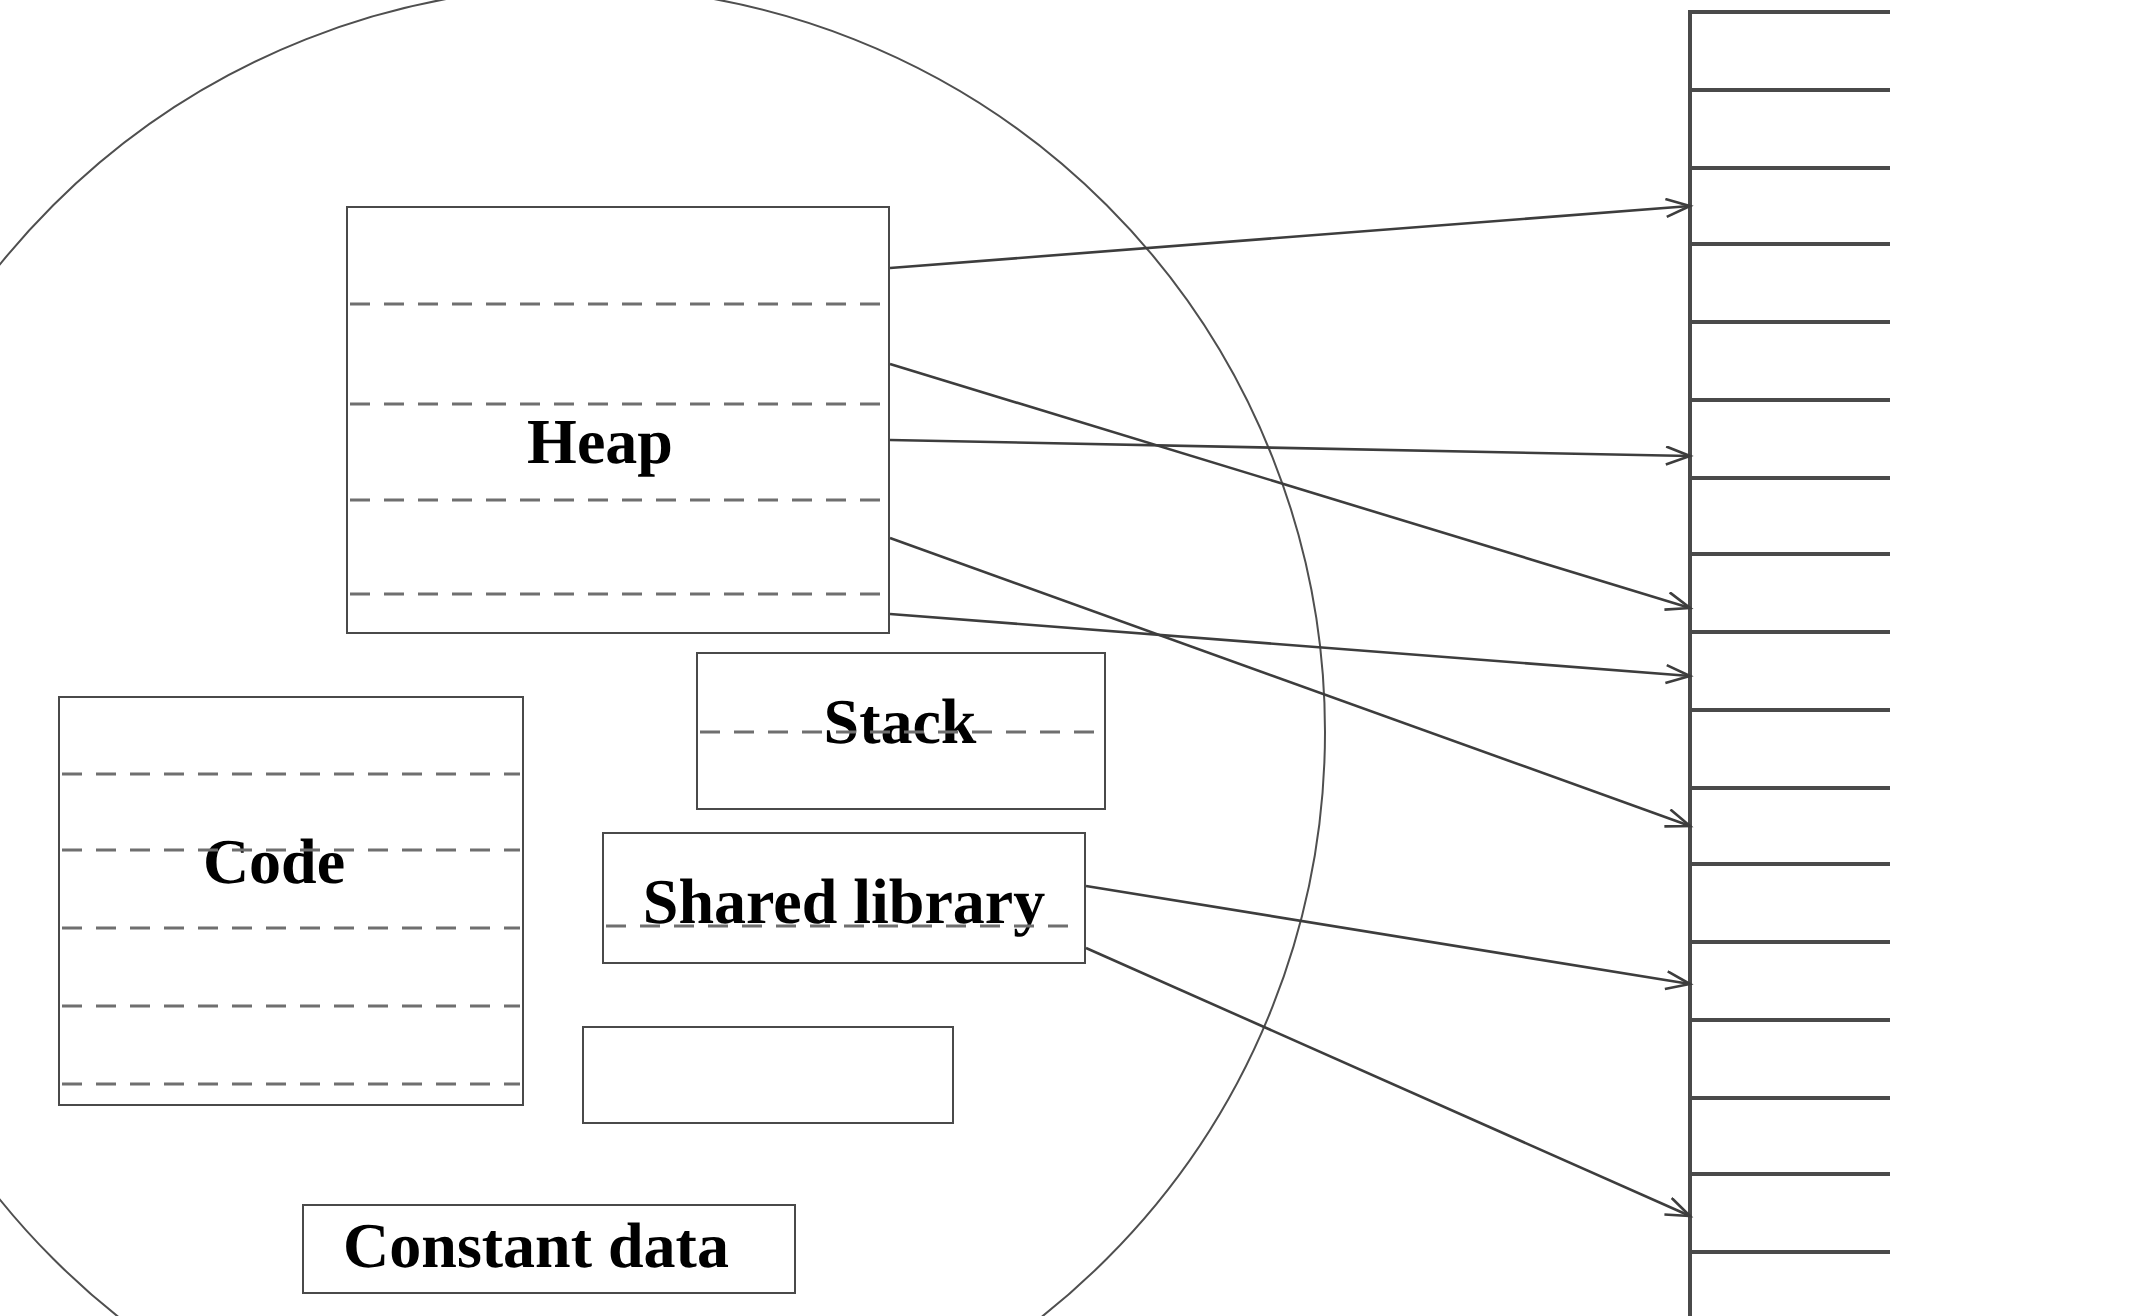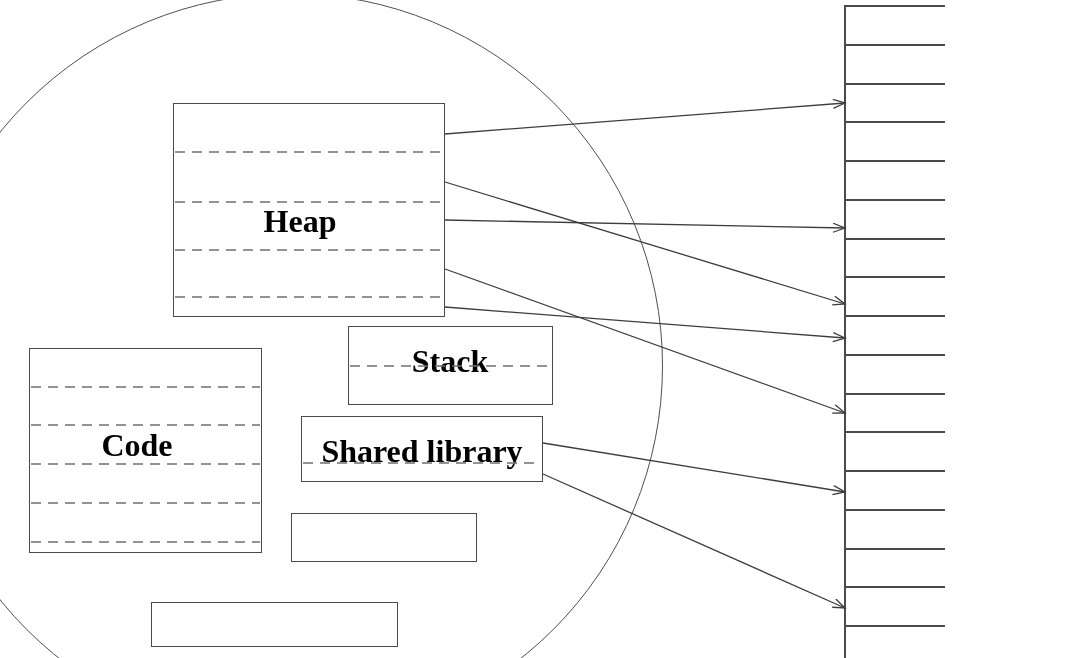--- a/index.html
+++ b/index.html
@@ -54,23 +54,24 @@
 
 <div id="canvas">
     <div class="vcircle" style="left: -83px; top: -7px; height: 744px; width: 744px;"></div>
     <div class="region-box" style="left: 173px; top: 103px; width: 272px; height: 214px;"></div>
     <span class="region-label" style="left: 300px; top: 222px;">Heap</span>
     <div class="region-box" style="left: 348px; top: 326px; width: 205px; height: 79px;"></div>
     <span class="region-label" style="left: 450px; top: 362px;">Stack</span>
     <div class="region-box" style="left: 301px; top: 416px; width: 242px; height: 66px;"></div>
     <span class="region-label" style="left: 422px; top: 452px;">Shared library</span>
     <div class="region-box" style="left: 29px; top: 348px; width: 233px; height: 205px;"></div>
-    <span class="region-label" style="left: 137px; top: 446px;">Code</span>
+    <span class="region-label" style="left: 137px; top: 432px;">Code</span>
     <div class="region-box" style="left: 291px; top: 513px; width: 186px; height: 49px;"></div>
     <div class="region-box" style="left: 151px; top: 602px; width: 247px; height: 45px;"></div>
+    <span class="region-label" style="left: 268px; top: 624px;">Constant data</span>
     <div class="mem-table" style="left: 844px; top: 5px; width: 224px; height: 662.75px;">
       <div class="mem-row" style="height: 38.75px;"></div>
       <div class="mem-row" style="height: 38.75px;"></div>
       <div class="mem-row" style="height: 38.75px;"></div>
       <div class="mem-row" style="height: 38.75px;"></div>
       <div class="mem-row" style="height: 38.75px;"></div>
       <div class="mem-row" style="height: 38.75px;"></div>
       <div class="mem-row" style="height: 38.75px;"></div>
       <div class="mem-row" style="height: 38.75px;"></div>
       <div class="mem-row" style="height: 38.75px;"></div>

